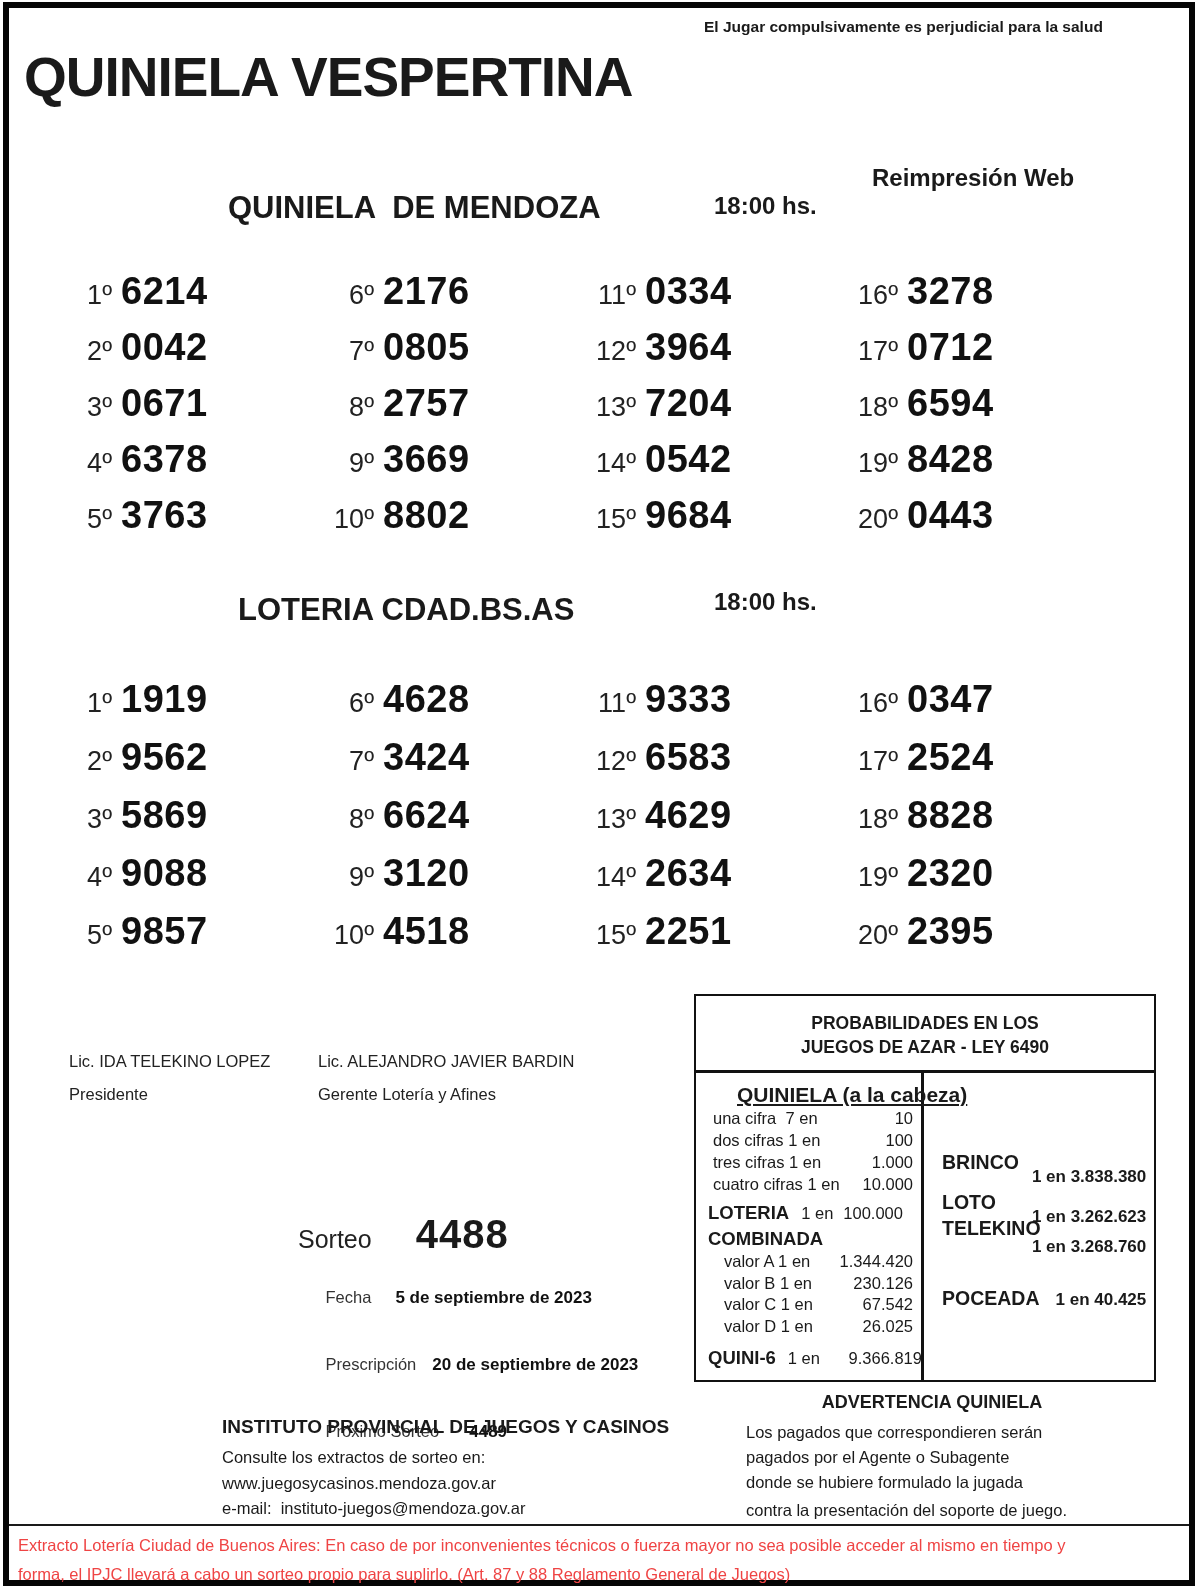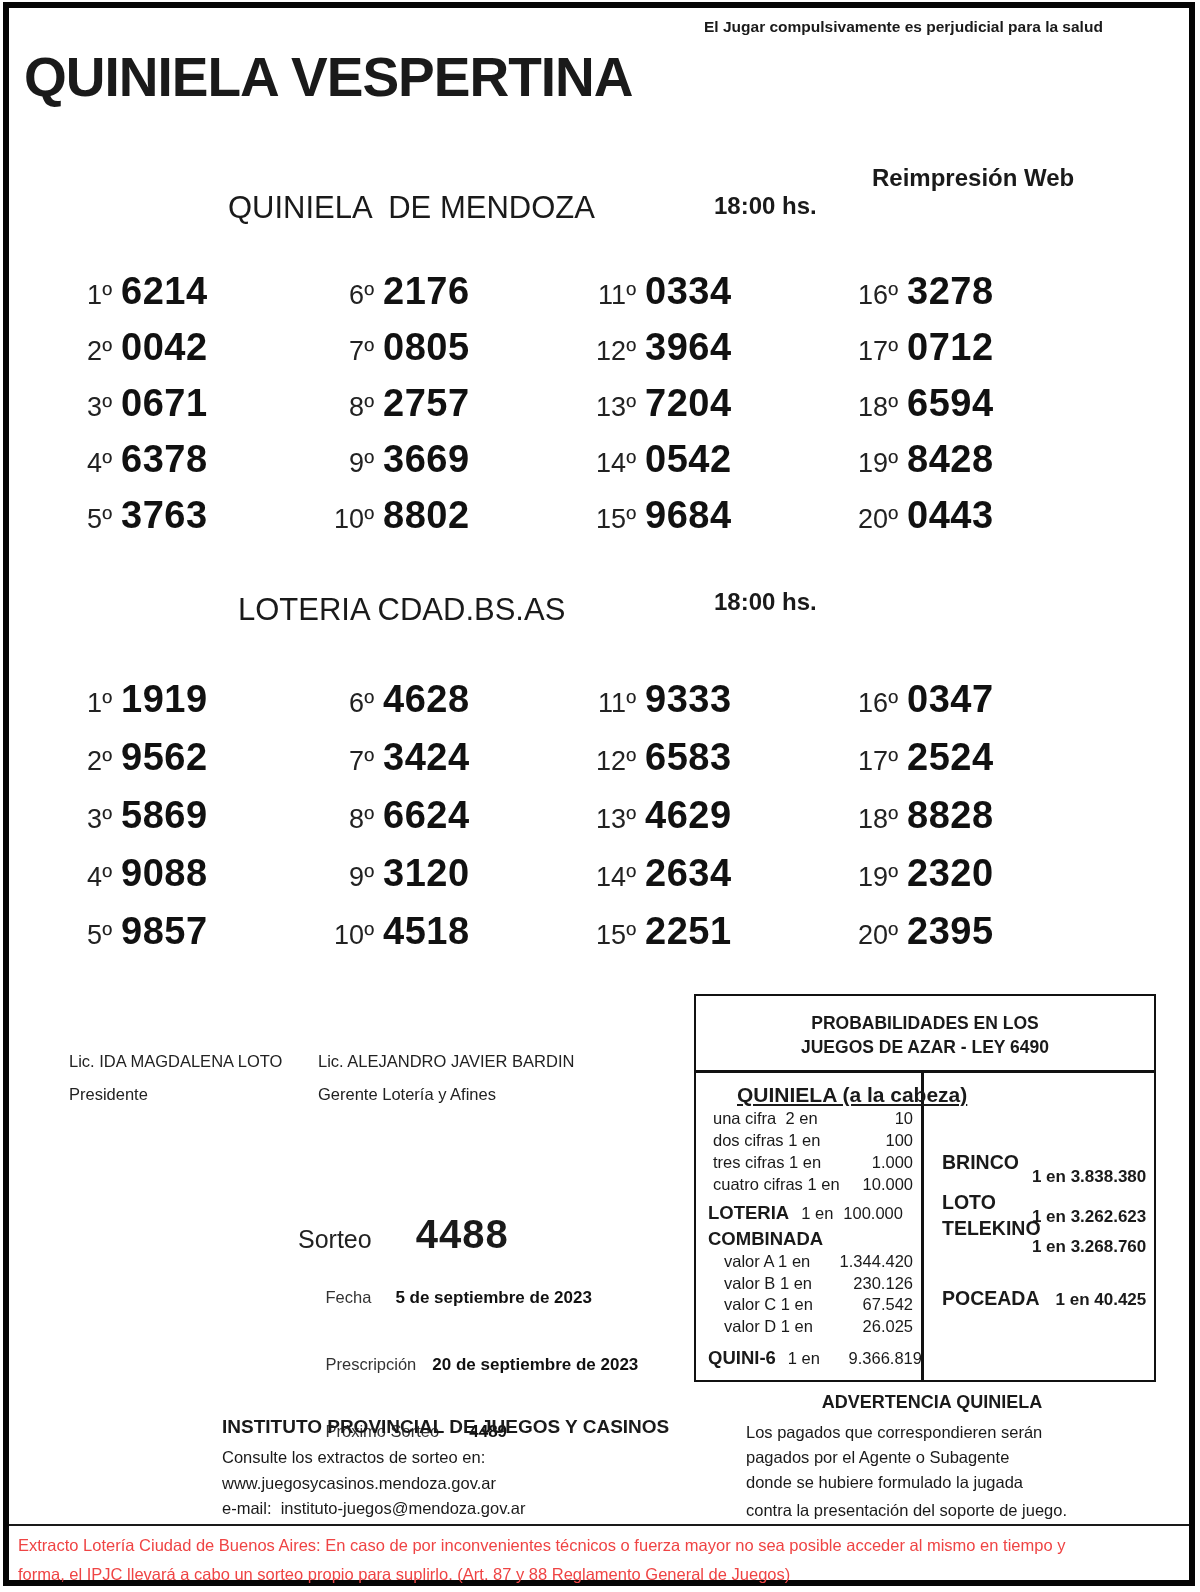--- a/index.html
+++ b/index.html
@@ -13,21 +13,21 @@
     margin:0 auto;
   }
   .page::before{
     content:"";position:absolute;left:3px;top:2px;right:5px;bottom:6px;
     border:6px solid #050505;pointer-events:none;
   }
   .abs{position:absolute;}
   
   .doc-title{left:24px;top:8px;font-size:55px;font-weight:bold;letter-spacing:-1px;white-space:pre;}
   .warning{left:704px;top:18px;width:470px;font-size:15.5px;font-weight:bold;}
-  .sec-head{font-size:31px;font-weight:normal;white-space:pre;}
+  .sec-head{font-size:31px;font-weight:bold;white-space:pre;}
   .head-mendoza{left:228px;top:190px;}
   .head-bsas{left:238px;top:592px;}
   .time{font-size:24px;font-weight:bold;white-space:pre;}
   .time1{left:714px;top:192px;}
   .time2{left:714px;top:588px;}
   .reprint{left:872px;top:164px;font-size:24px;font-weight:bold;}
   
   .num-grid{display:grid;grid-auto-flow:column;grid-auto-columns:262px;}
   .grid1{left:38px;top:262px;grid-template-rows:repeat(5,56px);}
   .grid2{left:38px;top:670px;grid-template-rows:repeat(5,58px);}
@@ -309,21 +309,21 @@
         <span class="num">2320</span>
       </div>
 
       <div class="num-cell">
         <span class="ord">20º</span>
         <span class="num">2395</span>
       </div>
     </div>
 
   <div class="abs sig sig1">
-    <div>Lic. IDA MAGDALENA LOTO</div>
+    <div>Lic. IDA TELEKINO LOPEZ</div>
     <div class="role">Presidente</div>
   </div>
   <div class="abs sig sig2">
     <div>Lic. ALEJANDRO JAVIER BARDIN</div>
     <div class="role">Gerente Lotería y Afines</div>
   </div>
 
   <div class="abs sorteo">
     <div class="row1">
       <span class="s-label">Sorteo</span>
@@ -344,21 +344,21 @@
     <div class="prob-title">
       <div>PROBABILIDADES EN LOS</div>
       <div>JUEGOS DE AZAR - LEY 6490</div>
     </div>
     <div class="prob-body">
       <div class="prob-left">
         <div class="q-head">QUINIELA (a la cabeza)</div>
         <div>
 
             <div class="p-row">
-              <span class="p-lab">una cifra  2 en</span>
+              <span class="p-lab">una cifra  7 en</span>
               <span class="p-val">10</span>
             </div>
 
             <div class="p-row">
               <span class="p-lab">dos cifras 1 en</span>
               <span class="p-val">100</span>
             </div>
 
             <div class="p-row">
               <span class="p-lab">tres cifras 1 en</span>

